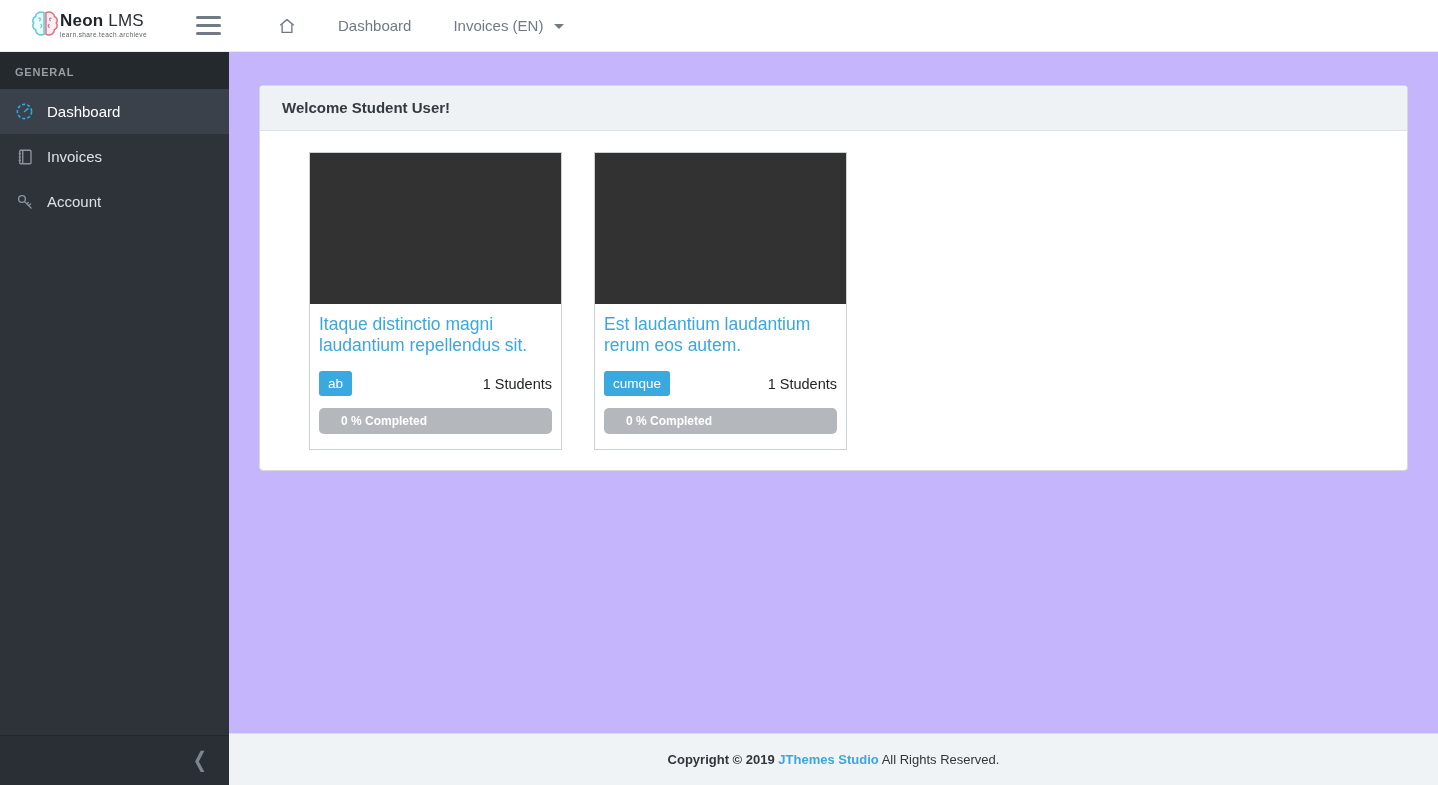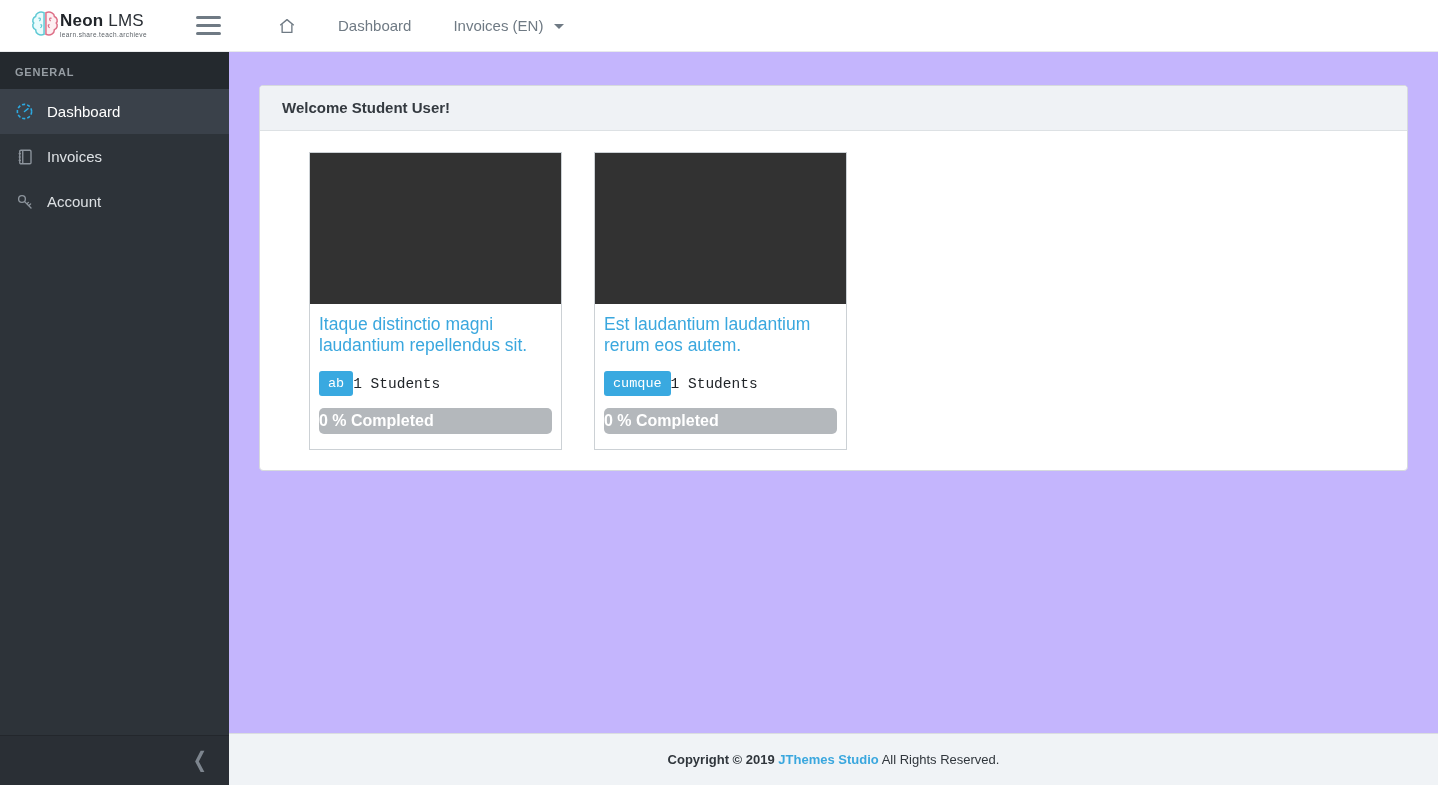--- a/index.html
+++ b/index.html
@@ -54,27 +54,27 @@
 
   .welcome-card { background:#ffffff; border:1px solid #d6dadd; border-radius:4px; overflow:hidden; }
   .welcome-header { background:#eff2f5; border-bottom:1px solid #dde1e4; padding:13px 22px; }
   .welcome-title { font-size:15px; font-weight:700; color:#343a40; }
   .welcome-body { padding:21px 21px 20px; display:flex; gap:32px;margin-left:28px; }
 
   .course-card { width:253px; background:#ffffff; border:1px solid #ccd1d5; }
   .course-thumb { height:151px; background:#323232; cursor:pointer; }
   .course-title { display:block; padding:10px 9px 2px; font-size:17.5px; line-height:21px;
                   font-weight:500; color:#3aa7de; text-decoration:none; cursor:pointer; }
-  .course-meta { display:flex; align-items:center; justify-content:flex-start; padding:13px 9px 2px;font-family:Liberation Mono, monospace; }
+  .course-meta { display:flex; align-items:center; justify-content:space-between; padding:13px 9px 2px; }
   .course-badge { background:#39a9e0; color:#ffffff; font-size:13.5px; padding:5px 9px;
                   border-radius:3px; cursor:pointer; }
   .course-students { font-size:14.5px; color:#212529; }
   .course-progress { margin:10px 9px 15px; height:26px; background:#b4b8bc; border-radius:5px;
                      display:flex; align-items:center; }
-  .progress-label { color:#ffffff; font-size:16px; font-weight:700; padding-left:0; white-space:nowrap; }
+  .progress-label { color:#ffffff; font-size:12px; font-weight:700; padding-left:22px; white-space:nowrap; }
 
   
   .page-footer { height:52px; background:#f0f3f6; border-top:1px solid #dadde0;
                  display:flex; align-items:center; justify-content:center; }
   .footer-text { font-size:13px; color:#30363c; }
   .footer-text .bold { font-weight:700; }
   .footer-link { color:#3aa7de; font-weight:700; text-decoration:none; cursor:pointer; }
 </style>
 </head>
 <body>

